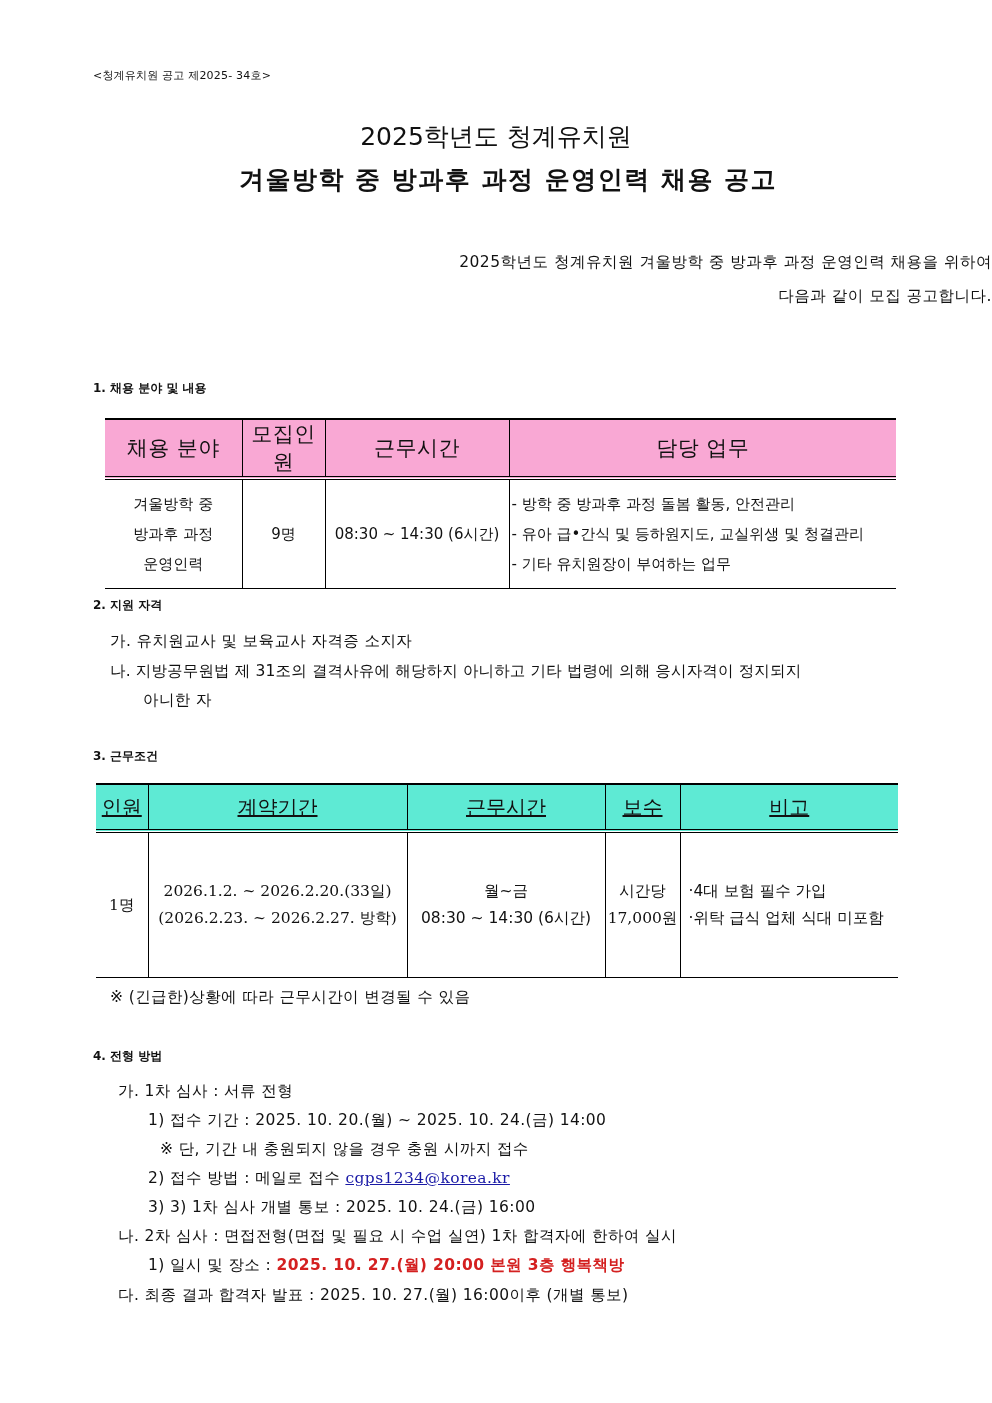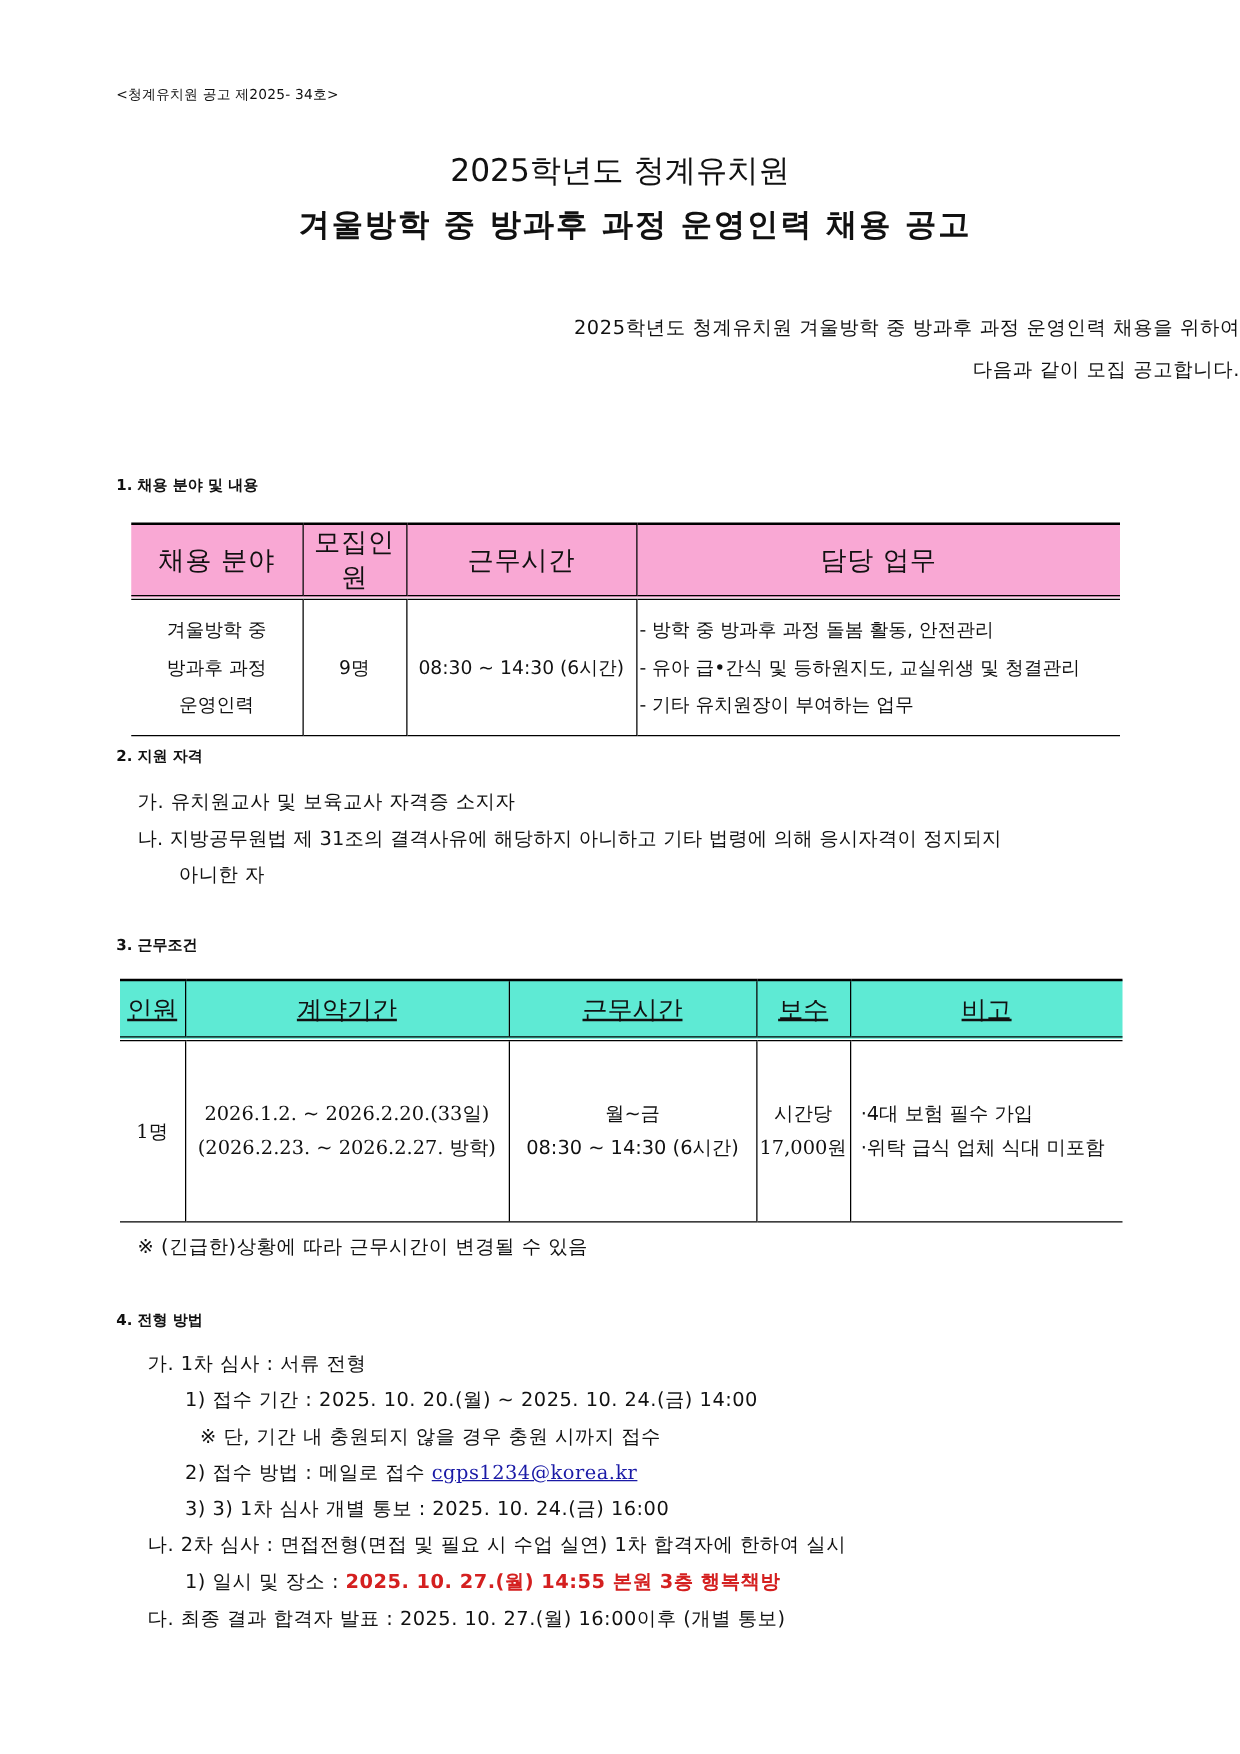--- a/index.html
+++ b/index.html
@@ -136,15 +136,15 @@
 <div class="abs sec" style="top:1048px;">4. 전형 방법</div>
 <div class="abs line" style="left:118px; top:1081px;">가. 1차 심사 : 서류 전형</div>
 <div class="abs line" style="left:148px; top:1110px;">1) 접수 기간 : 2025. 10. 20.(월) ~ 2025. 10. 24.(금) 14:00</div>
 <div class="abs line bold" style="left:160px; top:1139px;">※ 단, 기간 내 충원되지 않을 경우 충원 시까지 접수</div>
 <div class="abs line" style="left:148px; top:1168px;">
   <span>2) 접수 방법 : 메일로 접수 </span><span class="email">cgps1234@korea.kr</span>
 </div>
 <div class="abs line" style="left:148px; top:1197px;">3) 3) 1차 심사 개별 통보 : 2025. 10. 24.(금) 16:00</div>
 <div class="abs line" style="left:118px; top:1226px;">나. 2차 심사 : 면접전형(면접 및 필요 시 수업 실연) 1차 합격자에 한하여 실시</div>
 <div class="abs line" style="left:148px; top:1255px;">
-  <span>1) 일시 및 장소 : </span><span class="red">2025. 10. 27.(월) 14:55 본원 3층 행복책방</span>
+  <span>1) 일시 및 장소 : </span><span class="red">2025. 10. 27.(월) 20:00 본원 3층 행복책방</span>
 </div>
 <div class="abs line" style="left:118px; top:1285px;">다. 최종 결과 합격자 발표 : 2025. 10. 27.(월) 16:00이후 (개별 통보)</div>
 
 </body></html>

